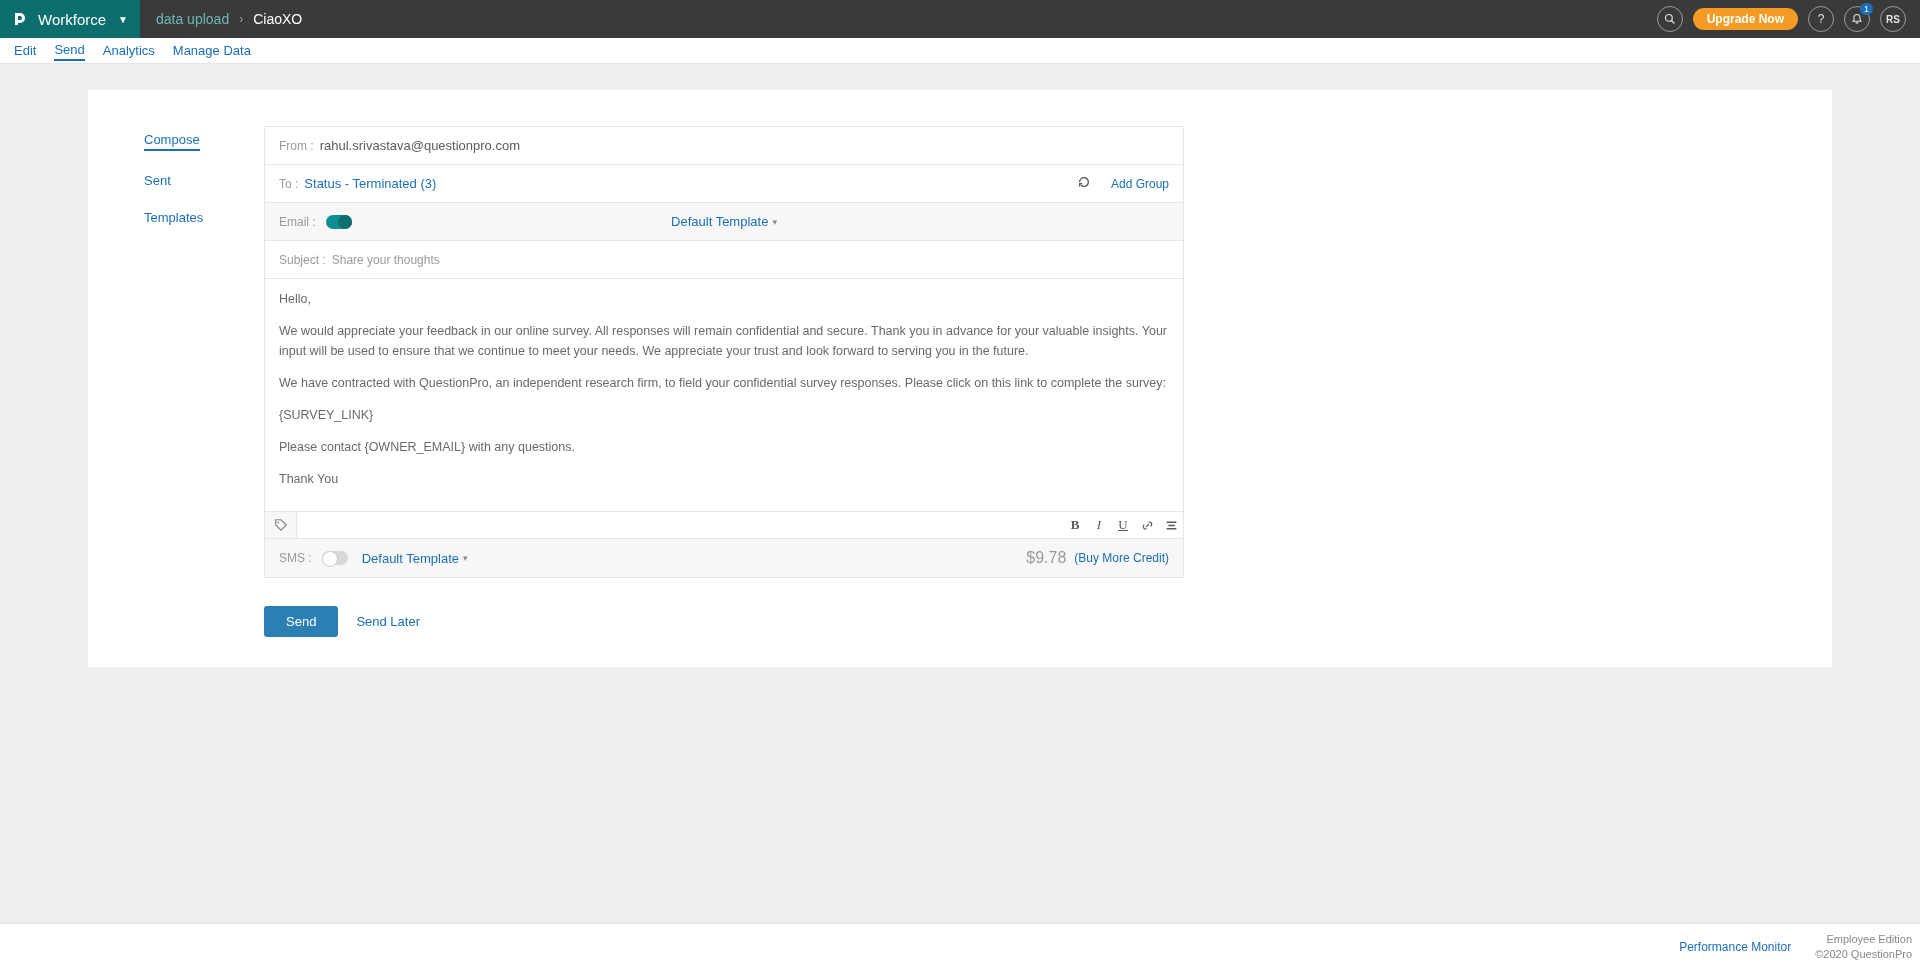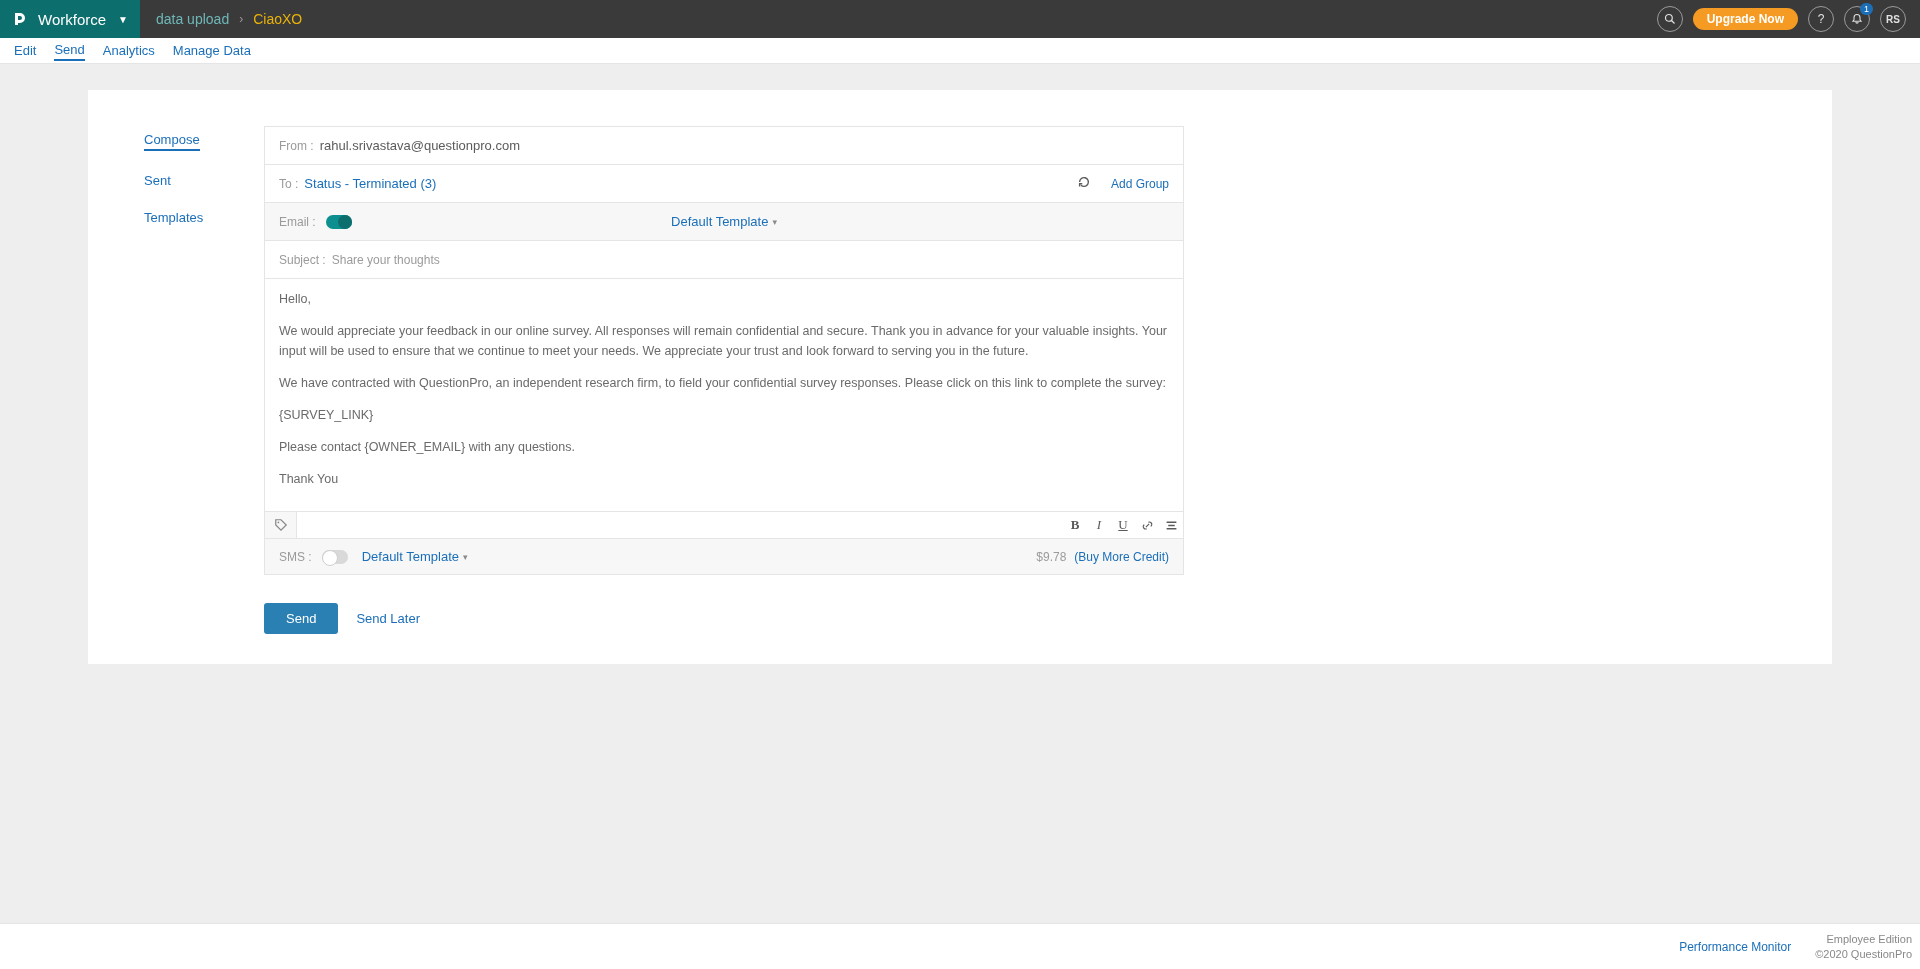--- a/index.html
+++ b/index.html
@@ -67,21 +67,21 @@
   }
   .crumbs {
     display: flex;
     align-items: center;
     gap: 10px;
     padding: 0 16px;
     font-size: 14px;
   }
   .crumbs .c1 { color: #6fb7b7; cursor: pointer; }
   .crumbs .sep { color: #9a9a9a; font-size: 12px; }
-  .crumbs .c2 { color: #eab308; }
+  .crumbs .c2 { color: #ffffff; }
   .topbar .spacer { flex: 1; }
   .top-actions {
     display: flex;
     align-items: center;
     gap: 10px;
     padding-right: 14px;
   }
   .upgrade {
     background: var(--orange);
     color: #fff;
@@ -291,21 +291,21 @@
     color: var(--blue);
     margin-left: 14px;
     font-size: 13px;
     display: inline-flex;
     align-items: center;
     gap: 4px;
     cursor: pointer;
   }
   .sms-row .tmpl .caret { font-size: 9px; color: var(--muted); }
   .sms-row .right { margin-left: auto; display: flex; align-items: center; gap: 8px; }
-  .sms-row .credit { color: var(--muted-2); font-size: 12px; }
+  .sms-row .credit { color: var(--muted-2); font-size: 16px; }
   .sms-row .buy { color: var(--blue); font-size: 12px; cursor: pointer; }
 
   
   .actions-row {
     display: flex;
     align-items: center;
     gap: 18px;
     margin-top: 28px;
   }
   .btn {

